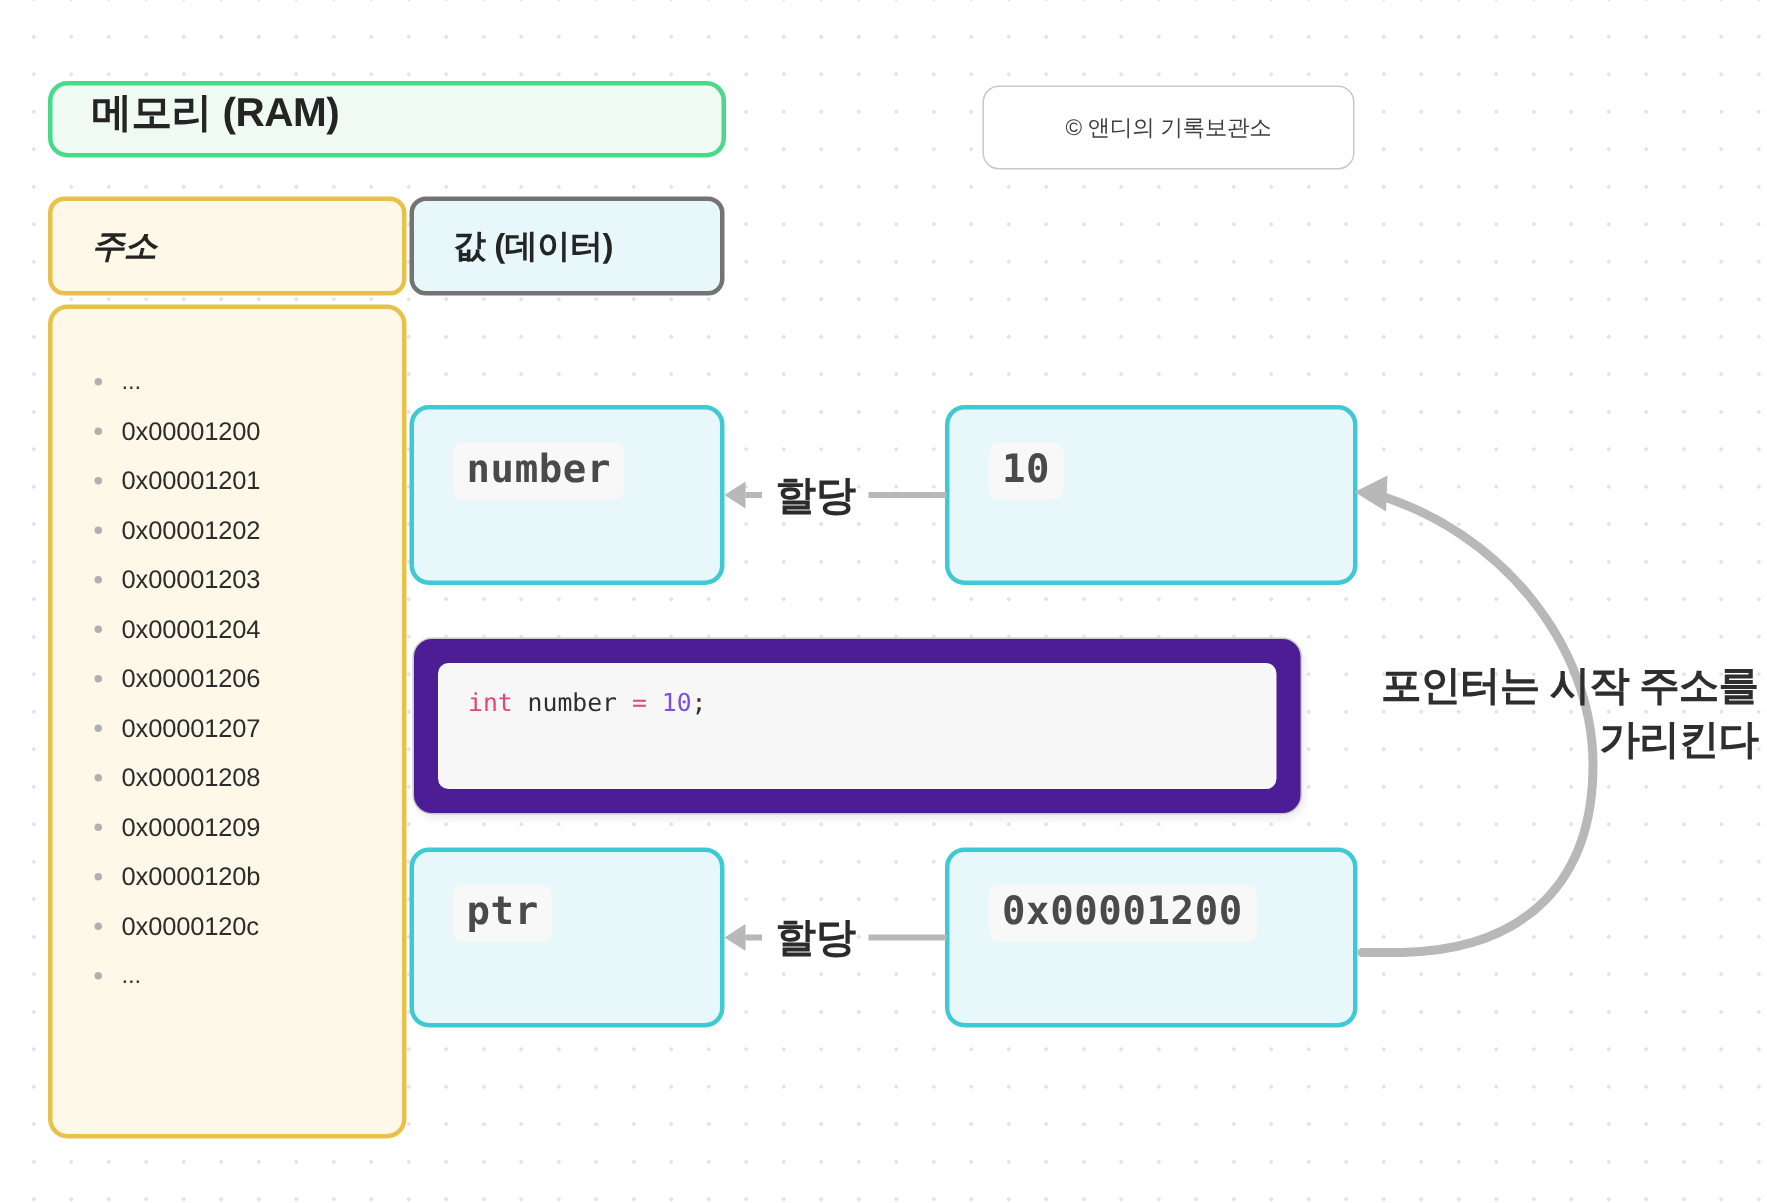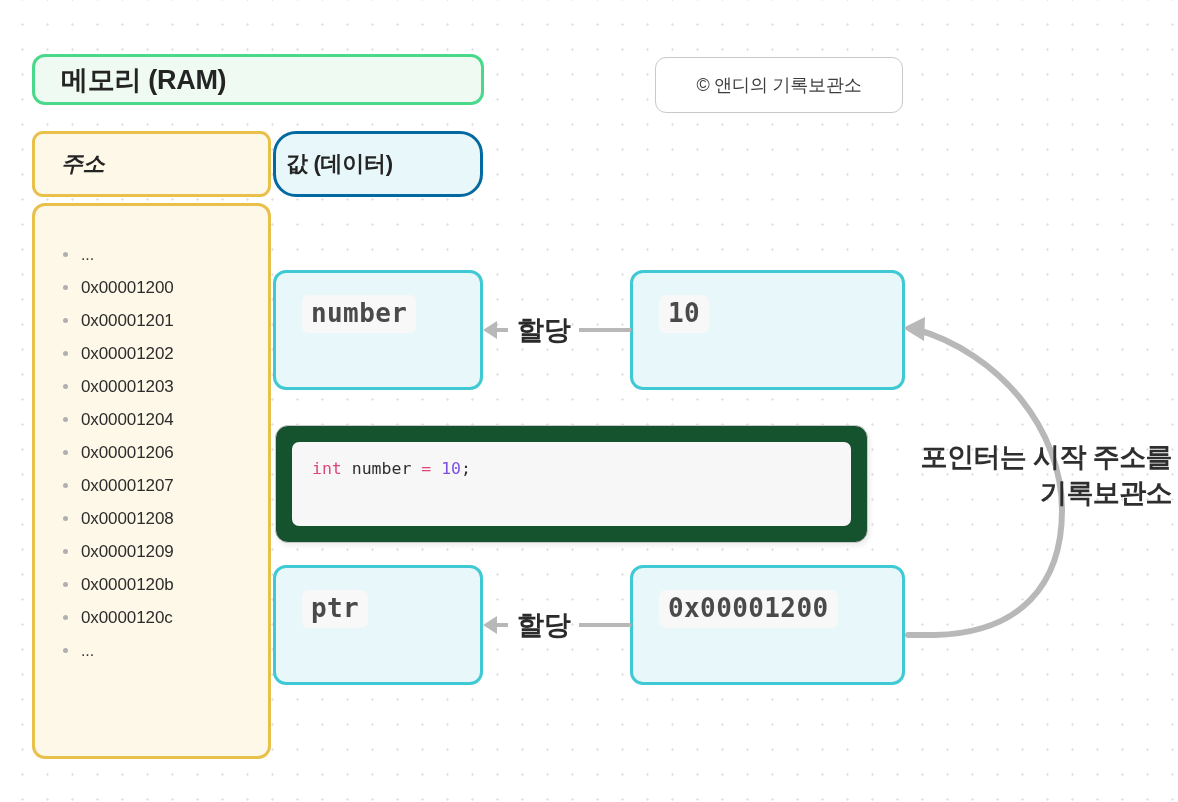--- a/index.html
+++ b/index.html
@@ -34,21 +34,21 @@
   
   .mem-header {
     left: 32px;
     top: 54px;
     width: 452px;
     height: 51px;
     background: #eefaf2;
     border: 3px solid #4ad98b;
     border-radius: 13px;
     display: flex;
-    align-items: center;
+    align-items: flex-start;
     padding-left: 26px;
   }
   .mem-header-label {
     font-size: 27px;
     font-weight: bold;
     color: #242424;
     letter-spacing: -0.3px;
   }
 
   
@@ -64,25 +64,25 @@
     align-items: center;
     padding-left: 26px;
     font-style: italic;
   }
   .col-val-header {
     left: 273px;
     top: 131px;
     width: 210px;
     height: 66px;
     background: #e8f8fa;
-    border: 3px solid #0369a1;
-    border-radius: 23px;
+    border: 3px solid #737373;
+    border-radius: 11px;
     display: flex;
     align-items: center;
-    padding-left: 10px;
+    padding-left: 26px;
   }
   .col-header-label {
     font-size: 22px;
     font-weight: bold;
     color: #242424;
     letter-spacing: -0.3px;
   }
 
   
   .addr-panel {
@@ -131,21 +131,21 @@
     width: 248px;
     height: 56px;
     background: #ffffff;
     border: 1.5px solid #c9c9c9;
     border-radius: 11px;
     display: flex;
     align-items: center;
     justify-content: center;
   }
   .watermark-label {
-    font-size: 18px;
+    font-size: 15px;
     color: #3d3d3d;
     letter-spacing: -0.2px;
   }
 
   
   .tealbox {
     background: #e8f8fa;
     border: 3px solid #3fc9d4;
     border-radius: 13px;
     padding: 22px 0 0 26px;
@@ -206,21 +206,21 @@
     background: #b8b8b8;
     flex: 1 1 auto;
   }
 
   
   .code-card {
     left: 275px;
     top: 425px;
     width: 593px;
     height: 118px;
-    background: #14532d;
+    background: #4c1d95;
     border: 1.5px solid #c9c9c9;
     border-radius: 13px;
     box-shadow: 2px 3px 5px rgba(0,0,0,0.07);
     padding: 16px;
     box-sizing: border-box;
   }
   .code-inner {
     background: #f7f7f8;
     border-radius: 7px;
     width: 100%;
@@ -342,16 +342,16 @@
     </div>
   </div>
 
   <svg class="curve-svg" viewBox="0 0 260 360">
     <path d="M 28 340 L 55 340 C 140 338 182 290 182 215 C 182 135 120 58 35 34" fill="none" stroke="#b8b8b8" stroke-width="6" stroke-linecap="round"></path>
     <polygon points="23,33 45,22 44,46" fill="#b8b8b8"></polygon>
   </svg>
 
   <div class="annotation">
     <div>포인터는 시작 주소를</div>
-    <div>기록보관소</div>
+    <div>가리킨다</div>
   </div>
 
 </div>
 
 </body></html>

